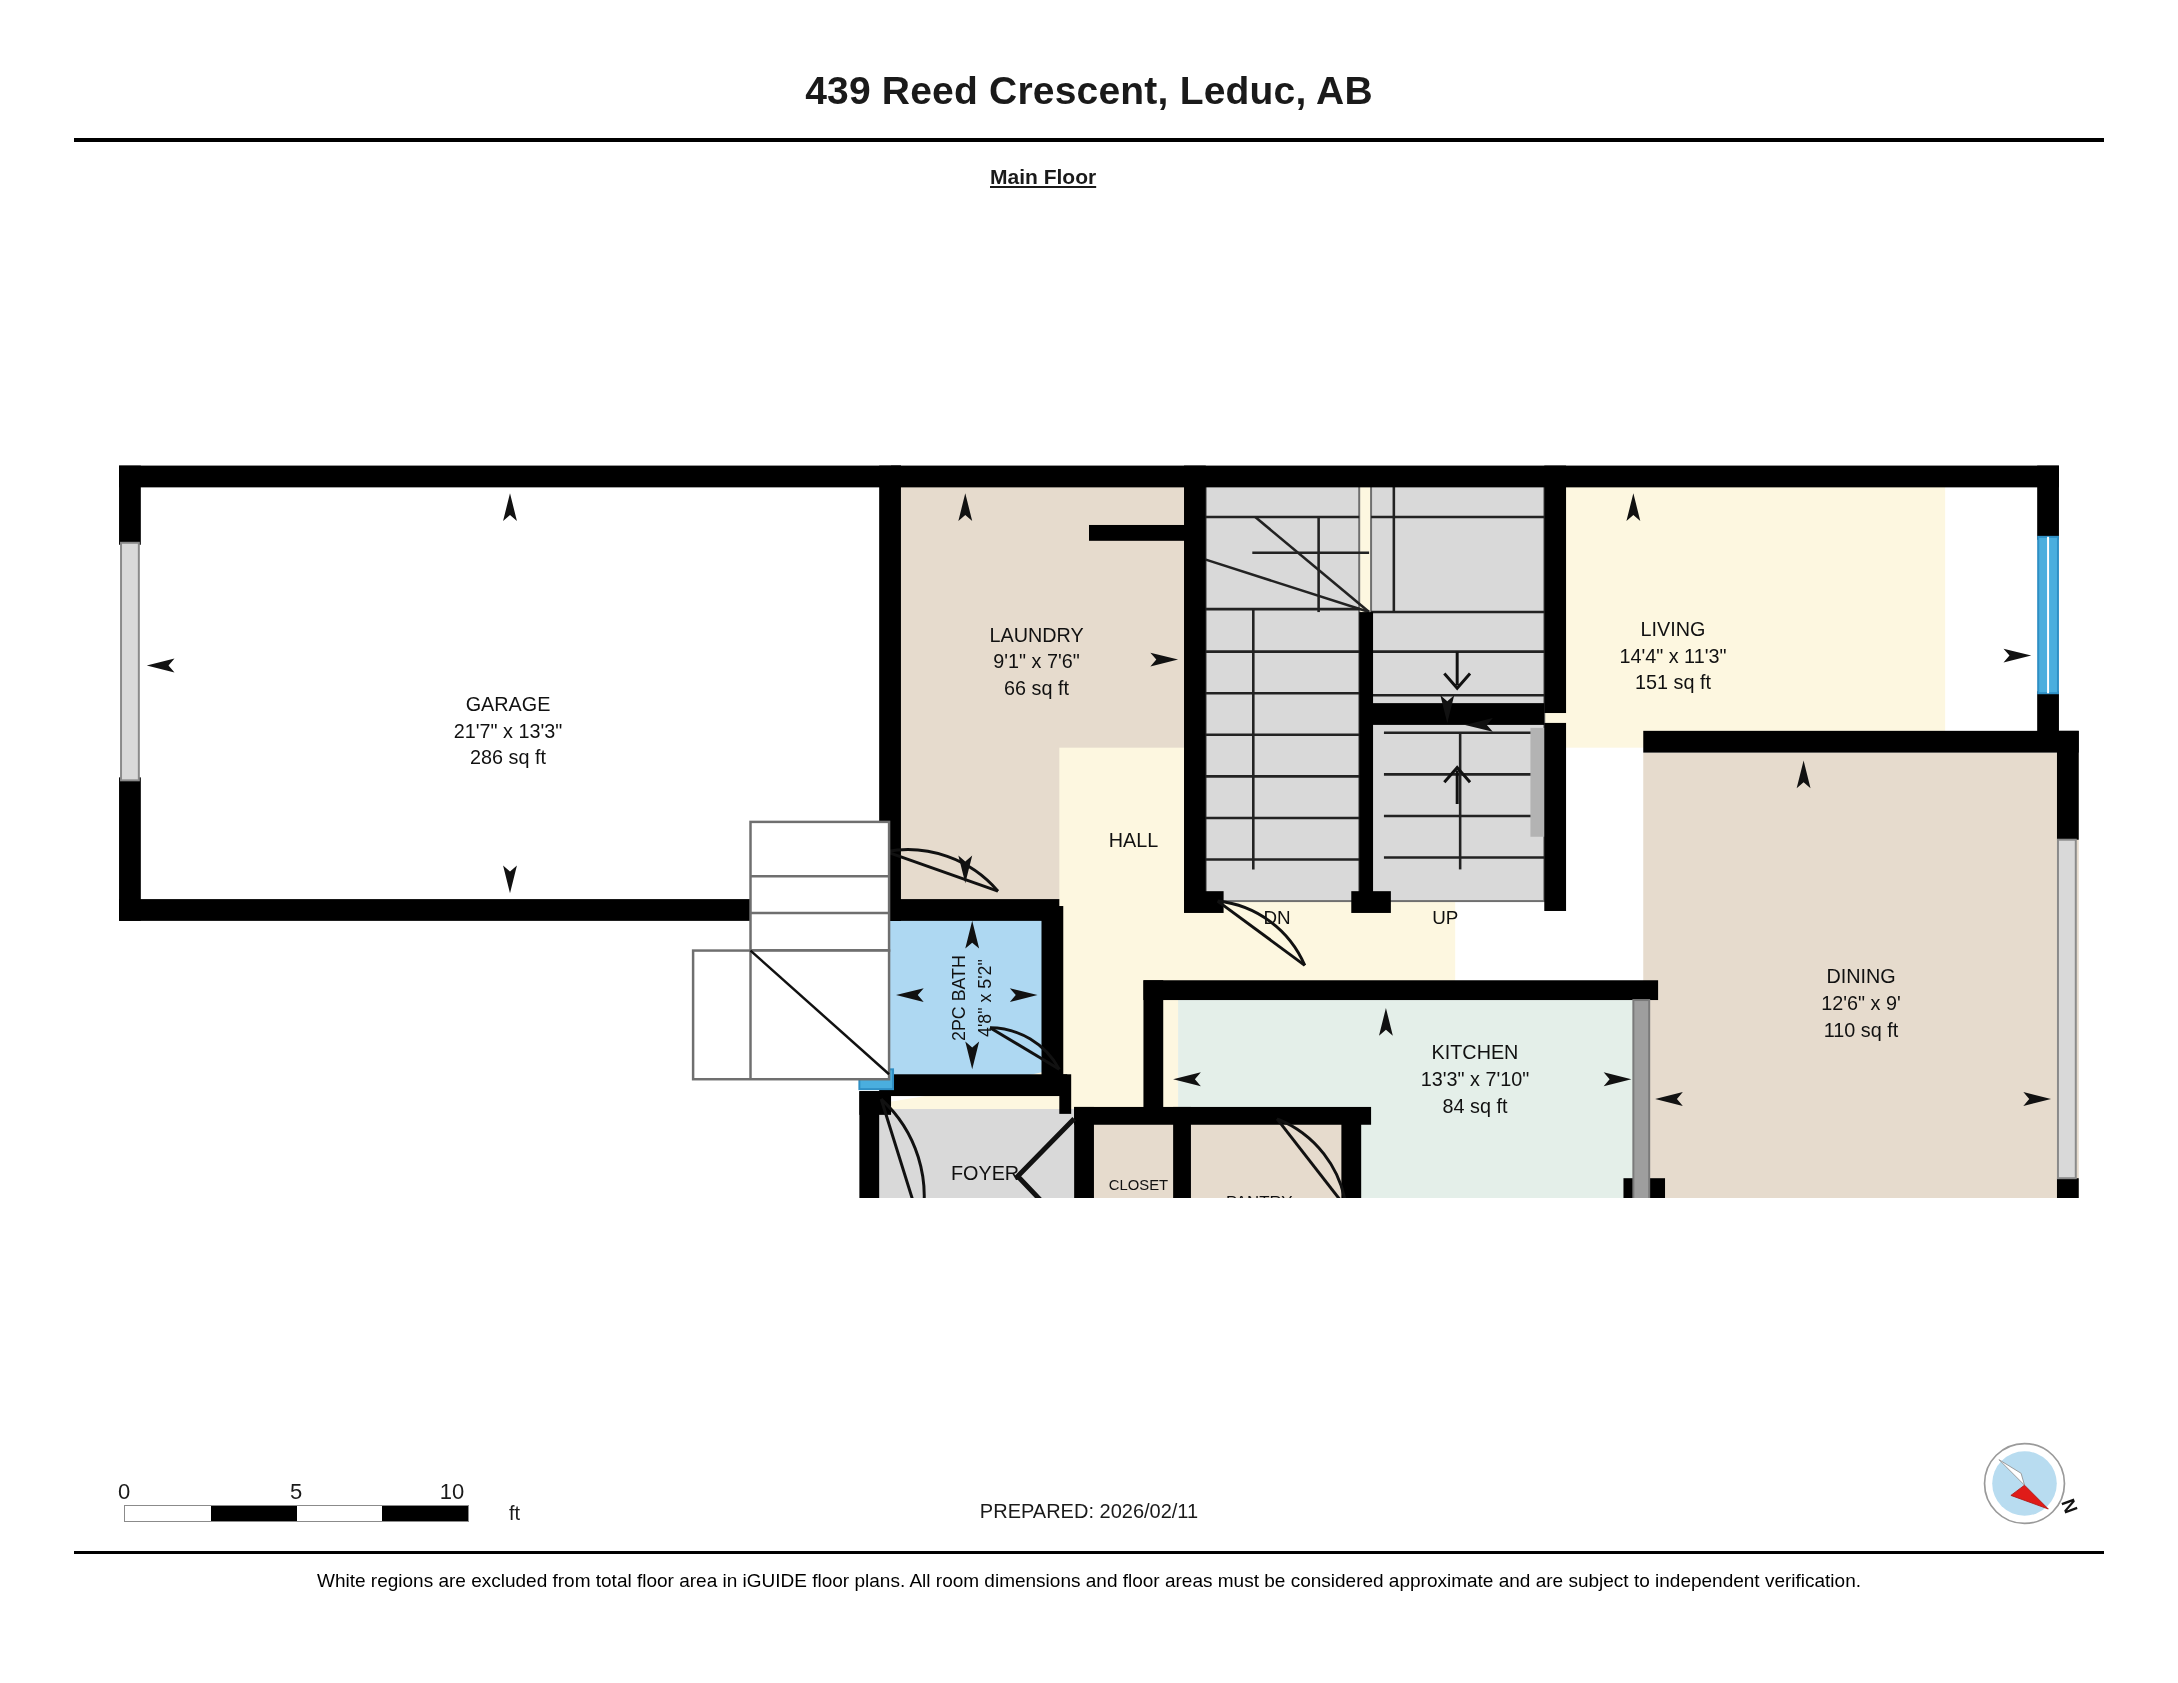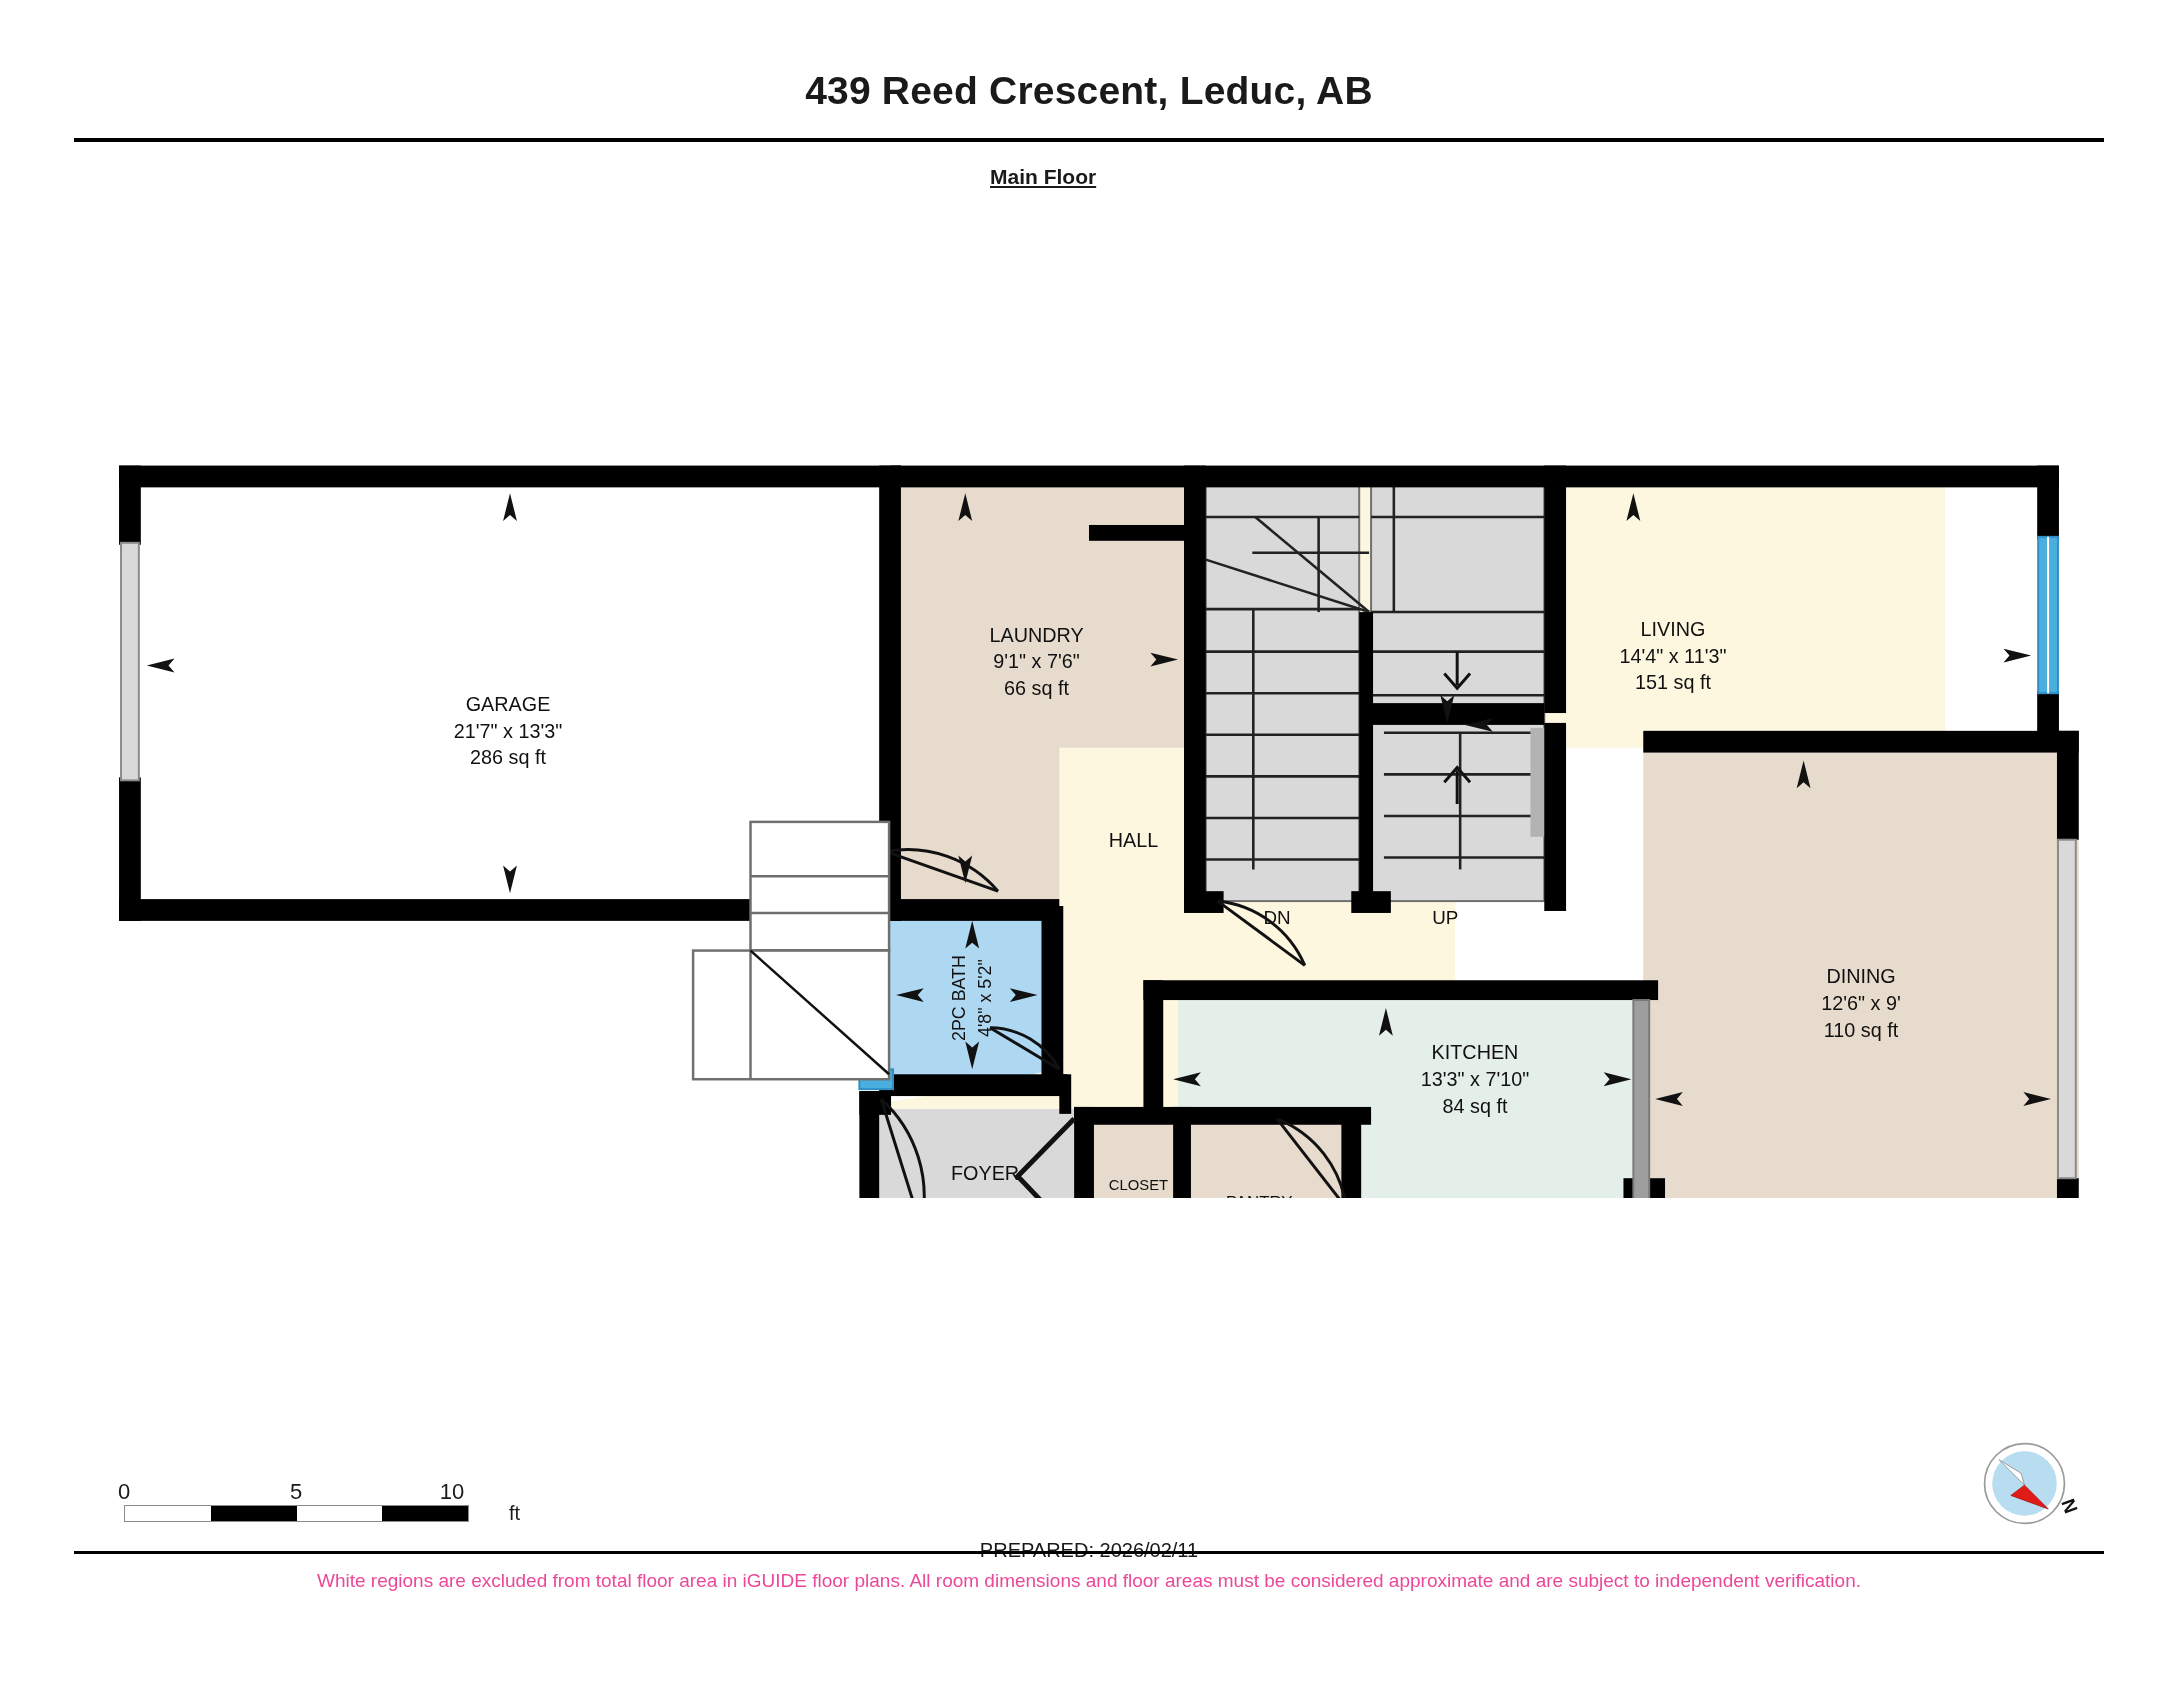--- a/index.html
+++ b/index.html
@@ -49,38 +49,38 @@
     border:1.5px solid #8b8b8b;box-sizing:border-box;display:flex;
   }
   #scale-graphic i{flex:1;display:block;}
   #scale-graphic i:nth-child(2),#scale-graphic i:nth-child(4){background:#000;}
   #scale-unit{
     position:absolute;left:356px;top:23px;font-size:20px;margin-left:29px;
   }
 
   #prepared{
     position:absolute;left:0;right:0;top:1500px;
-    text-align:center;font-size:20px;margin-top:39px;
+    text-align:center;font-size:20px;
   }
 
   #compass{position:absolute;left:1982px;top:1441px;width:85px;height:85px;}
   #compass-n{
     position:absolute;left:2062px;top:1516px;
     font-size:19px;font-weight:bold;
     transform:rotate(-110deg);transform-origin:left top;
     color:#111;
   }
 
   #footer-rule{
     position:absolute;left:74px;right:74px;top:1551px;
     height:3px;background:#000;
   }
   #disclaimer{
     position:absolute;left:0;right:0;top:1570px;
-    text-align:center;font-size:19px;color:#ec4899;
+    text-align:center;font-size:19px;color:#000000;
   }
 </style>
 </head>
 <body>
 
 <div class="page">
 
   <div id="page-title">439 Reed Crescent, Leduc, AB</div>
   <div id="title-rule"></div>
 

